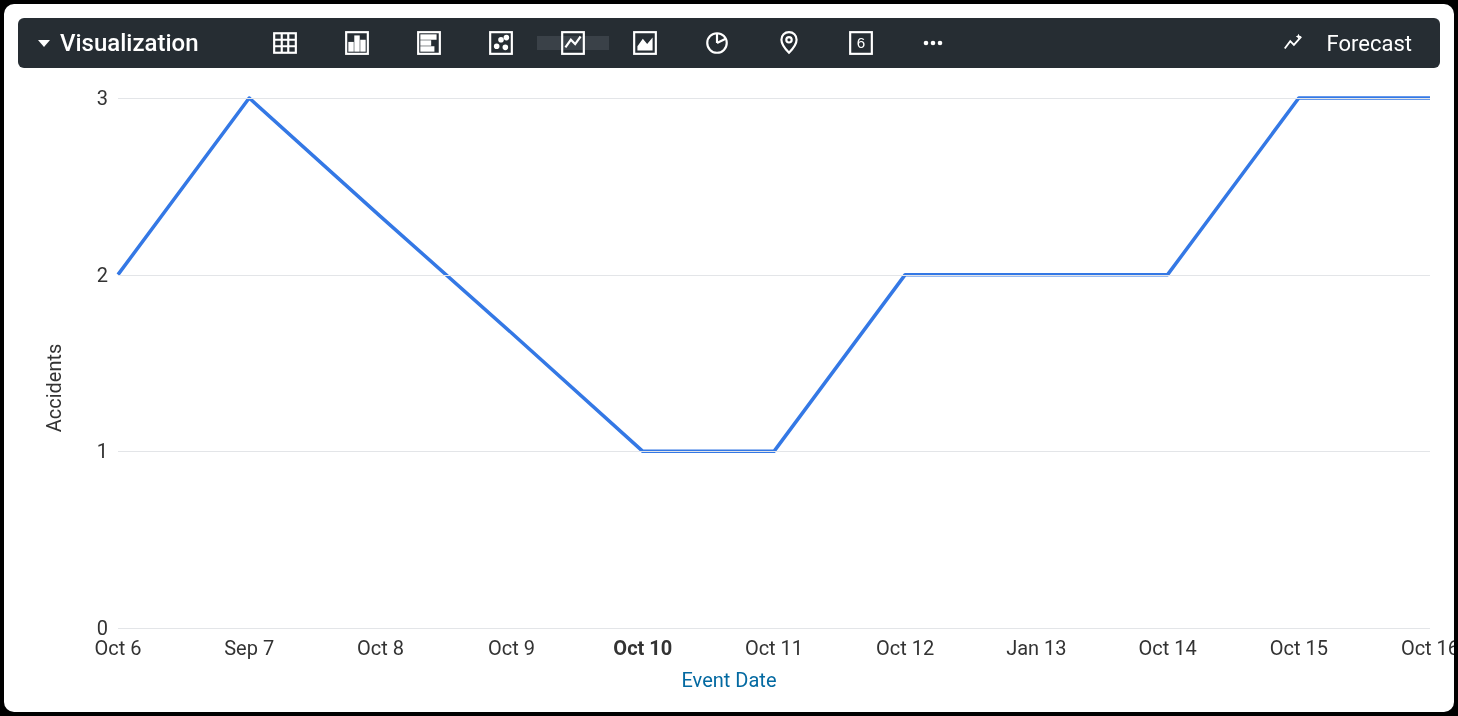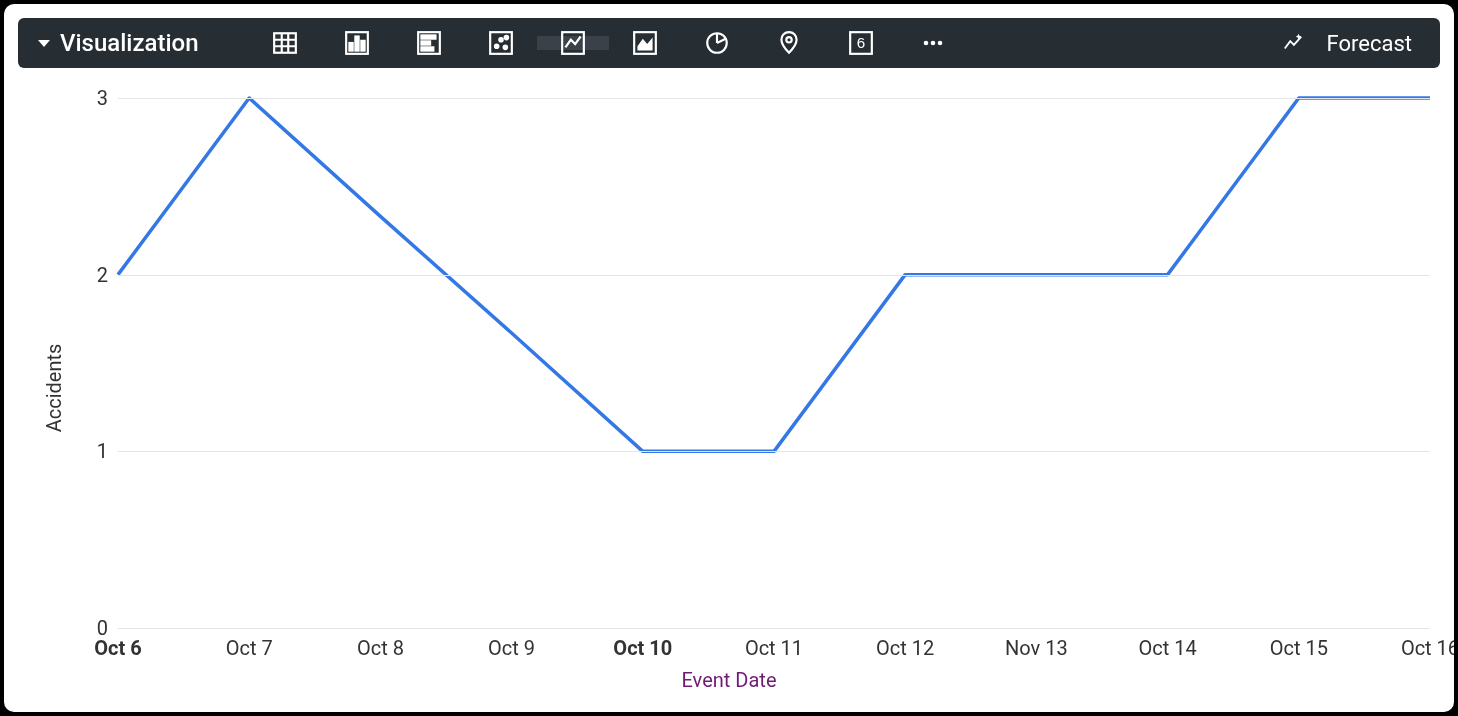--- a/index.html
+++ b/index.html
@@ -85,21 +85,21 @@
     font-size: 20px;
     color: #333;
     white-space: nowrap;
   }
   .xlabel {
     position: absolute;
     left: 50%;
     bottom: 6px;
     transform: translateX(-50%);
     font-size: 20px;
-    color: #701a75;
+    color: #0369a1;
   }
   .plot {
     position: absolute;
     left: 100px;
     right: 10px;
     top: 20px;
     bottom: 70px;
   }
   .grid-line {
     position: absolute;
@@ -236,27 +236,27 @@
           <polyline points="0,33.333333333333336 10,0 20,22.33333333333333 30,44.333333333333336 40,66.66666666666667 50,66.66666666666667 60,33.333333333333336 70,33.333333333333336 80,33.333333333333336 90,0 100,0" fill="none" stroke="#3478e5" stroke-width="3.5" vector-effect="non-scaling-stroke" stroke-linejoin="round"></polyline>
         </svg>
     <div class="grid-line" style="top: 100%;"></div>
         <div class="y-tick" style="top: 100%;">0</div>
         <div class="grid-line" style="top: 66.6667%;"></div>
         <div class="y-tick" style="top: 66.6667%;">1</div>
         <div class="grid-line" style="top: 33.3333%;"></div>
         <div class="y-tick" style="top: 33.3333%;">2</div>
         <div class="grid-line" style="top: 0%;"></div>
         <div class="y-tick" style="top: 0%;">3</div>
-        <div class="x-tick" style="left: 0%; font-weight: bold;">Oct 6</div>
-        <div class="x-tick" style="left: 10%;">Oct 7</div>
+        <div class="x-tick" style="left: 0%;">Oct 6</div>
+        <div class="x-tick" style="left: 10%;">Sep 7</div>
         <div class="x-tick" style="left: 20%;">Oct 8</div>
         <div class="x-tick" style="left: 30%; text-align: right;">Oct 9</div>
         <div class="x-tick" style="left: 40%; font-weight: bold;">Oct 10</div>
         <div class="x-tick" style="left: 50%;">Oct 11</div>
         <div class="x-tick" style="left: 60%;">Oct 12</div>
-        <div class="x-tick" style="left: 70%;">Nov 13</div>
+        <div class="x-tick" style="left: 70%;">Jan 13</div>
         <div class="x-tick" style="left: 80%; text-align: center;">Oct 14</div>
         <div class="x-tick" style="left: 90%;">Oct 15</div>
         <div class="x-tick" style="left: 100%; text-align: right;">Oct 16</div>
       </div>
   </div>
 
 </div>
 
 </body></html>

